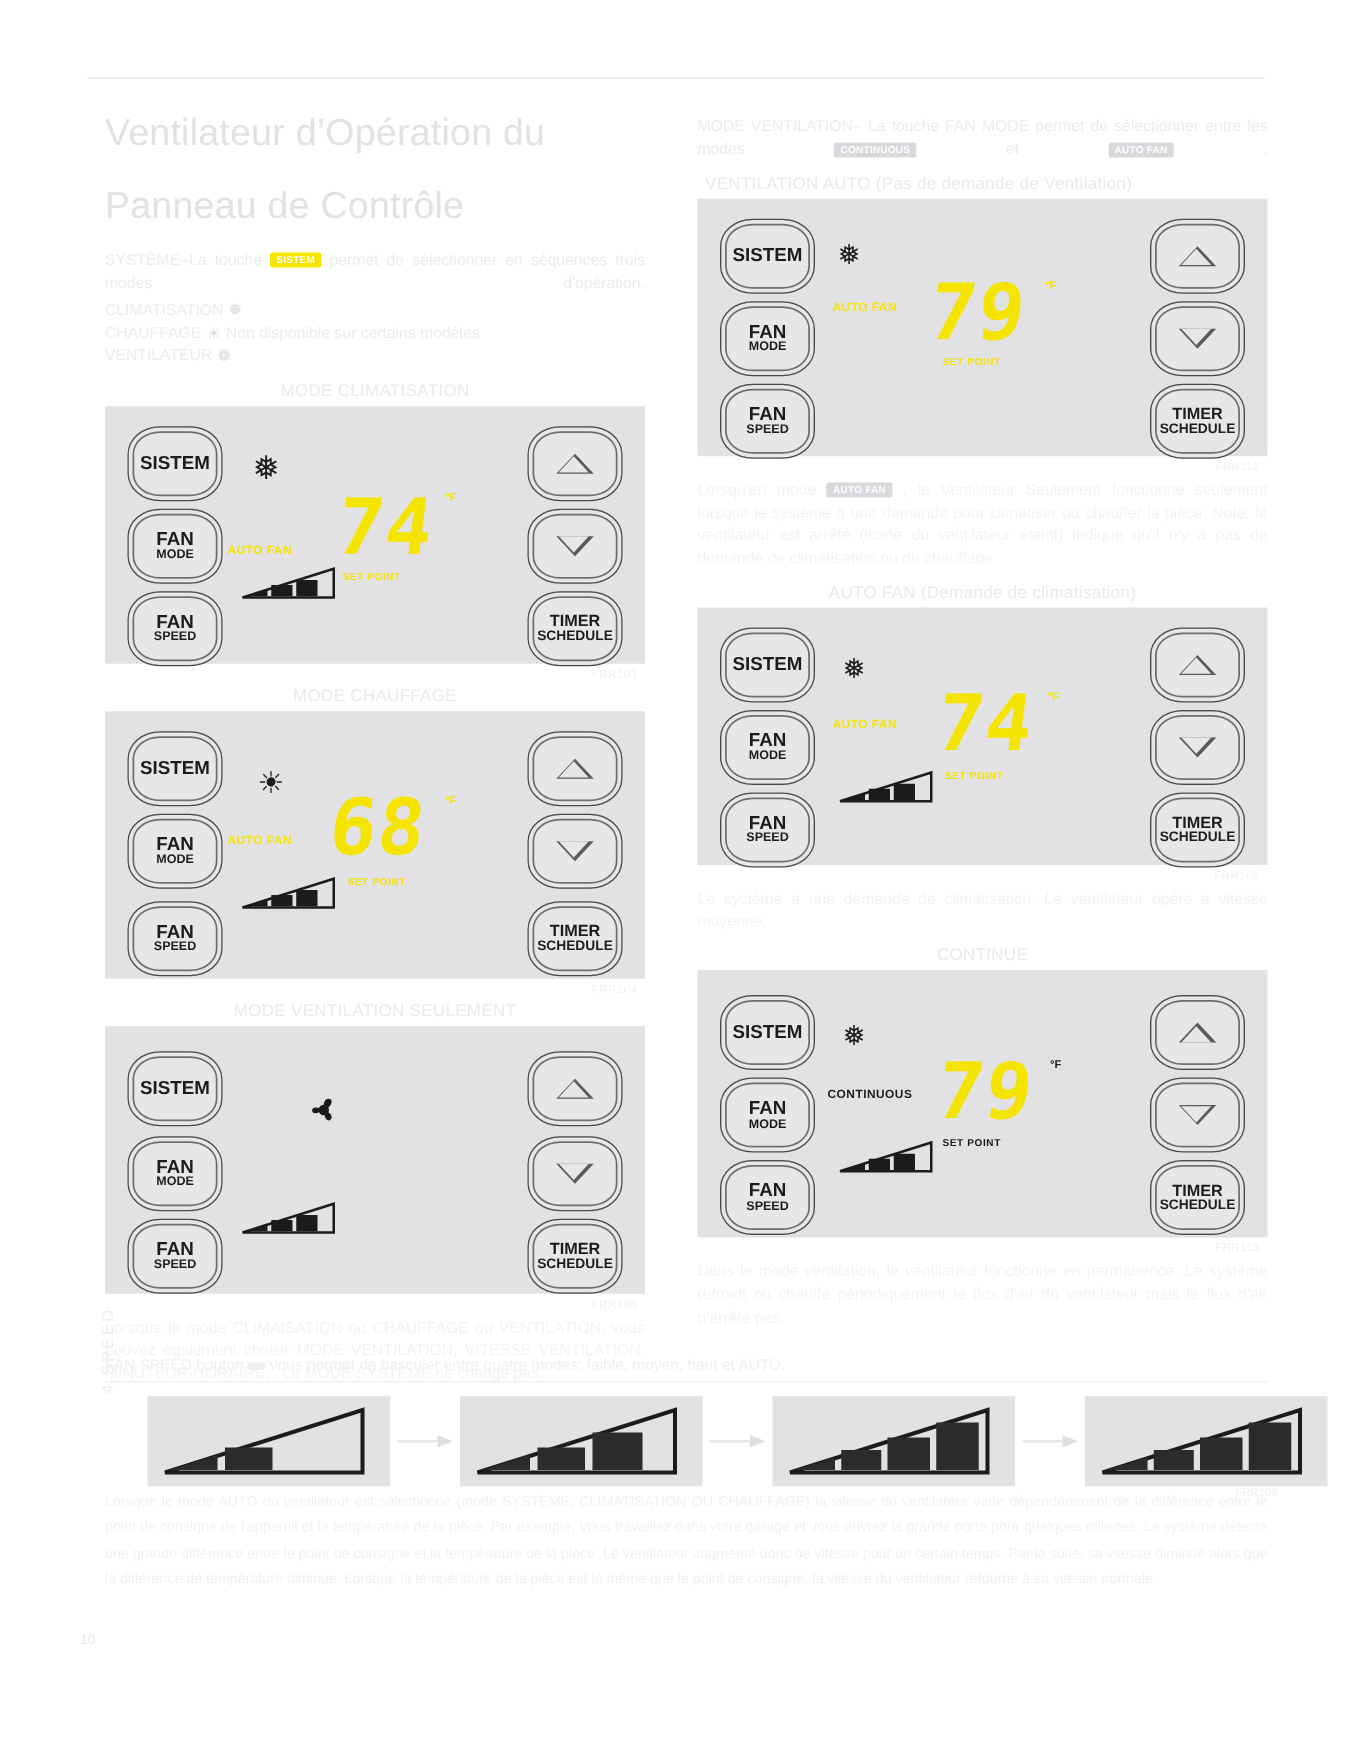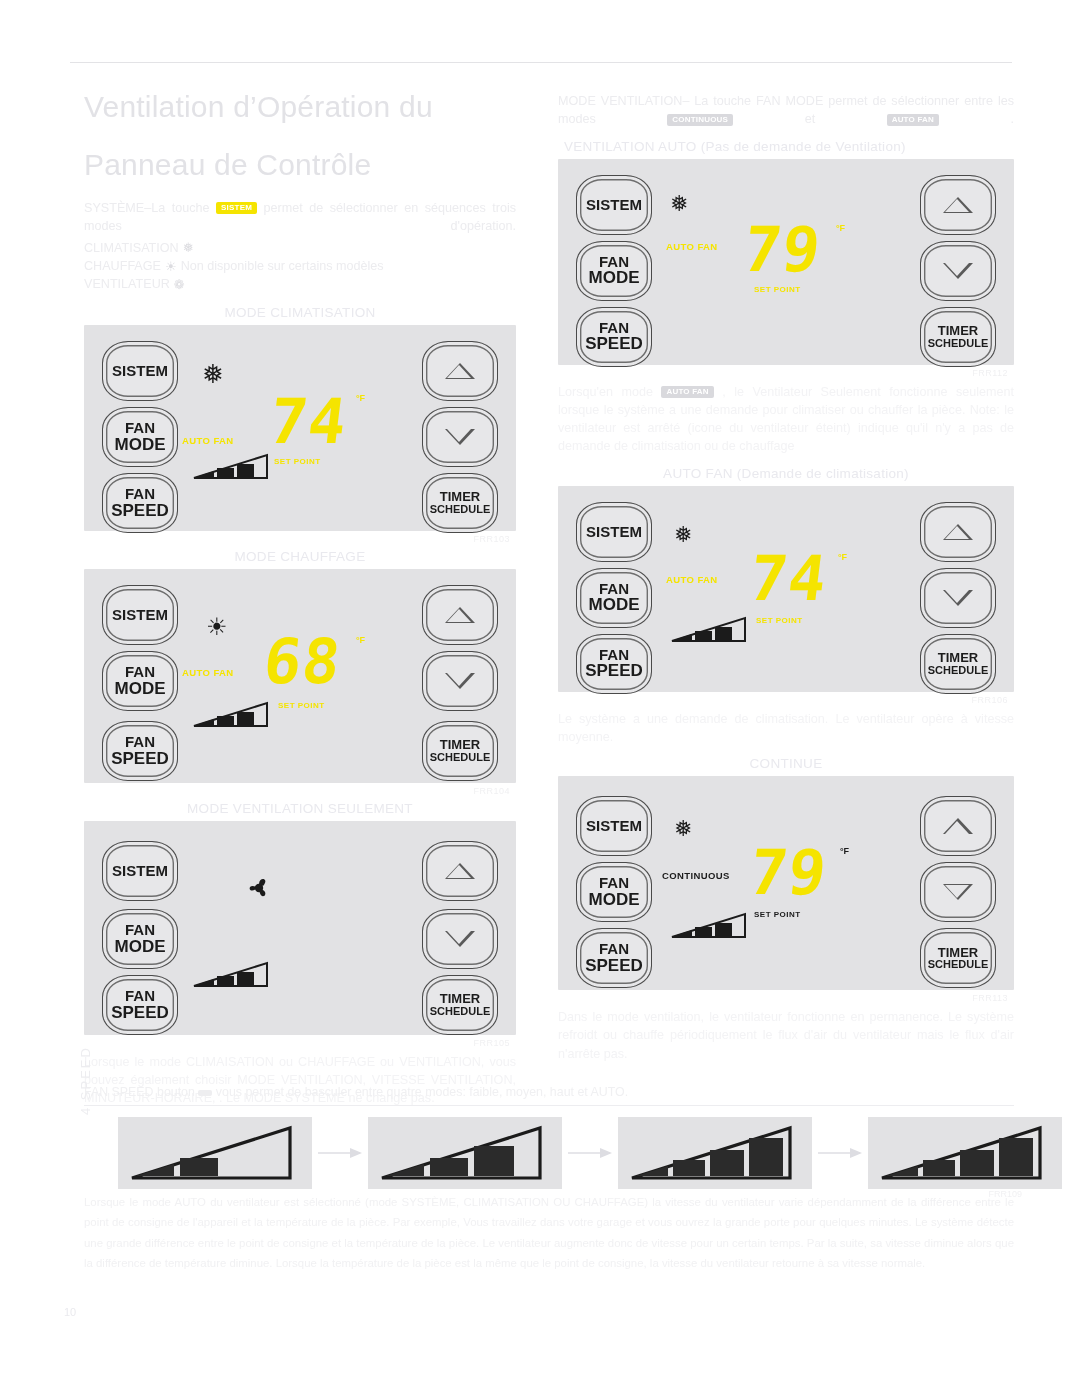--- a/index.html
+++ b/index.html
@@ -65,21 +65,21 @@
   .panel .btn{
     position:absolute;width:74px;height:58px;
     background:#e7e7e9;border:1.6px solid #4a4a4a;
     border-radius:26px/22px;
     display:flex;flex-direction:column;align-items:center;justify-content:center;
     box-shadow: inset 0 0 0 3px #e7e7e9, inset 0 0 0 4.4px #6e6e6e;
     font-weight:bold;color:#1c1c1c;line-height:1.04;
   }
   .panel .btn span{display:block;}
   .btn .t1{font-size:15px;}
-  .btn .t2{font-size:17px;text-align:right;}
+  .btn .t2{font-size:10px;text-align:right;}
   .btn .s1{font-size:13px;}
   .btn .s2{font-size:11px;}
 
   .b-sistem{left:18px;top:16px;}
   .b-fanmode{left:18px;top:82px;}
   .b-fanspeed{left:18px;top:148px;}
   .b-up{right:18px;top:16px;}
   .b-dn{right:18px;top:82px;}
   .b-timer{right:18px;top:148px;}
   .tri-wrap{position:relative;}
@@ -141,21 +141,21 @@
 </head>
 <body>
 
 <div class="page">
 
   <div class="top-rule"></div>
 
   <div class="col-left">
 
     <h1 class="title">
-      <span>Ventilation d’Opération du</span>
+      <span>Ventilateur d’Opération du</span>
       <span class="l2">Panneau de Contrôle</span>
     </h1>
 
     <p class="body ws">
       <span>SYSTÈME–La touche</span>
       <span class="kb kb-yellow">SISTEM</span>
       <span>permet de sélectionner en séquences trois modes d'opération.</span>
     </p>
 
     <div class="modelist">

